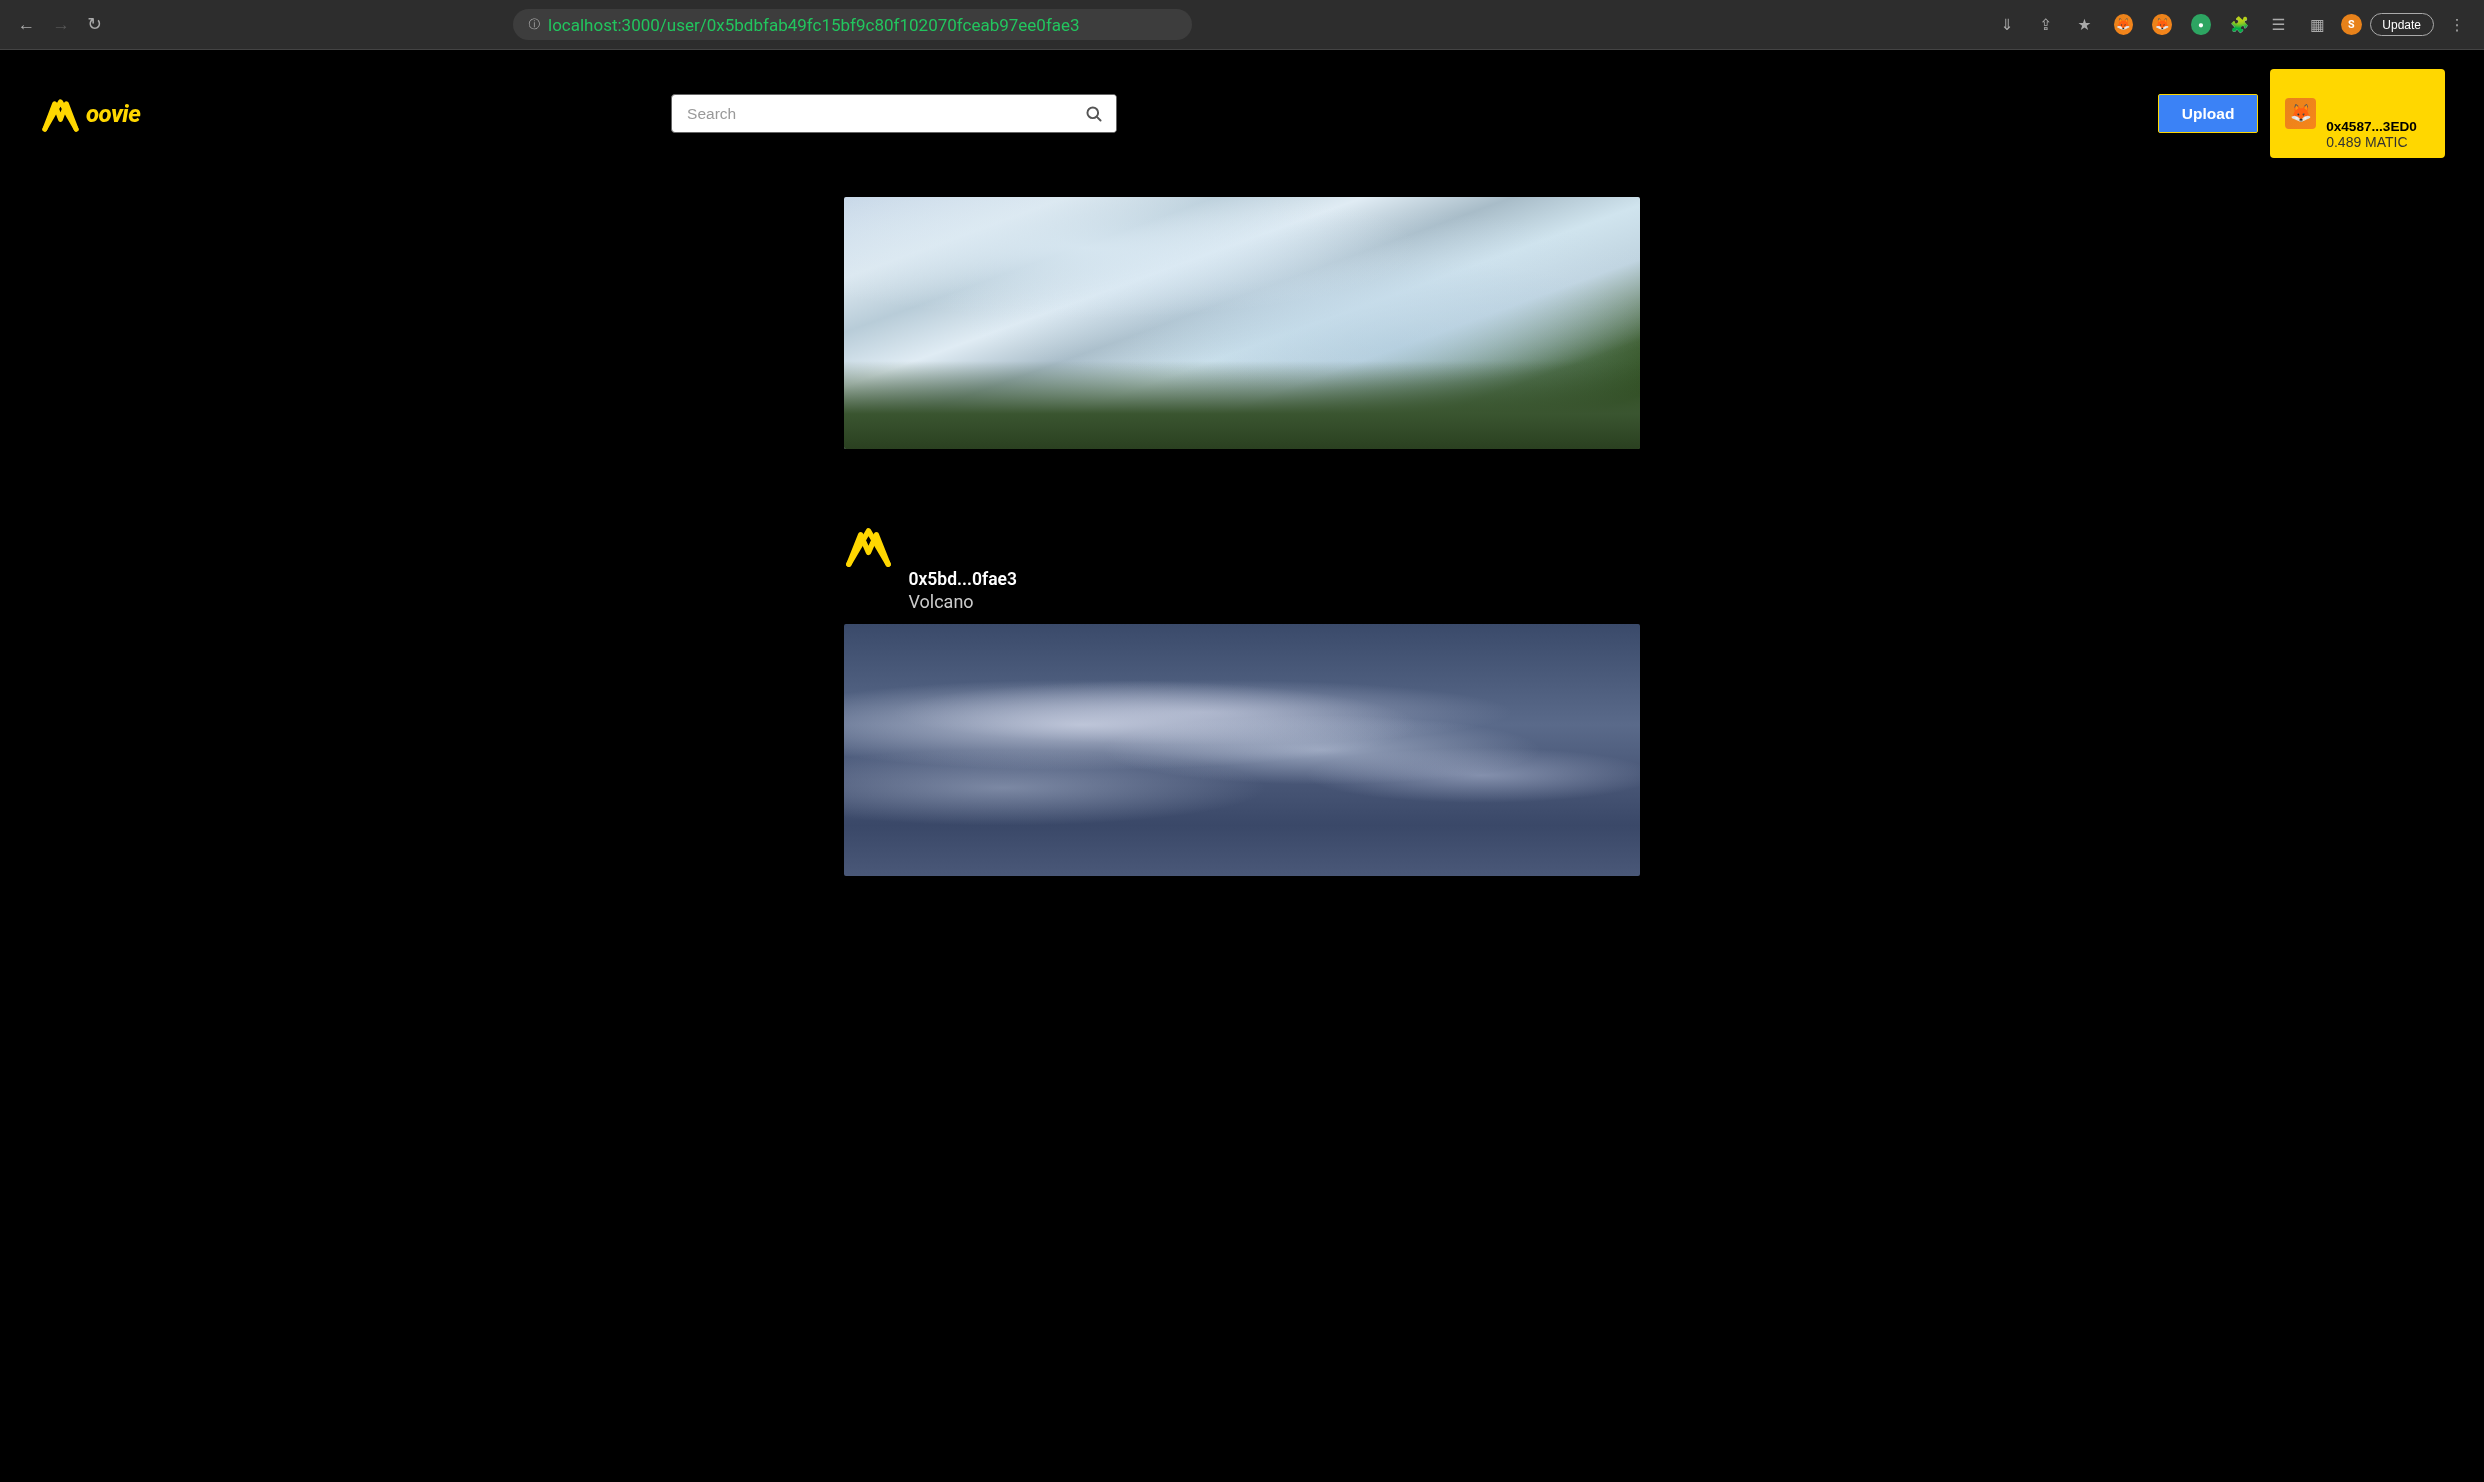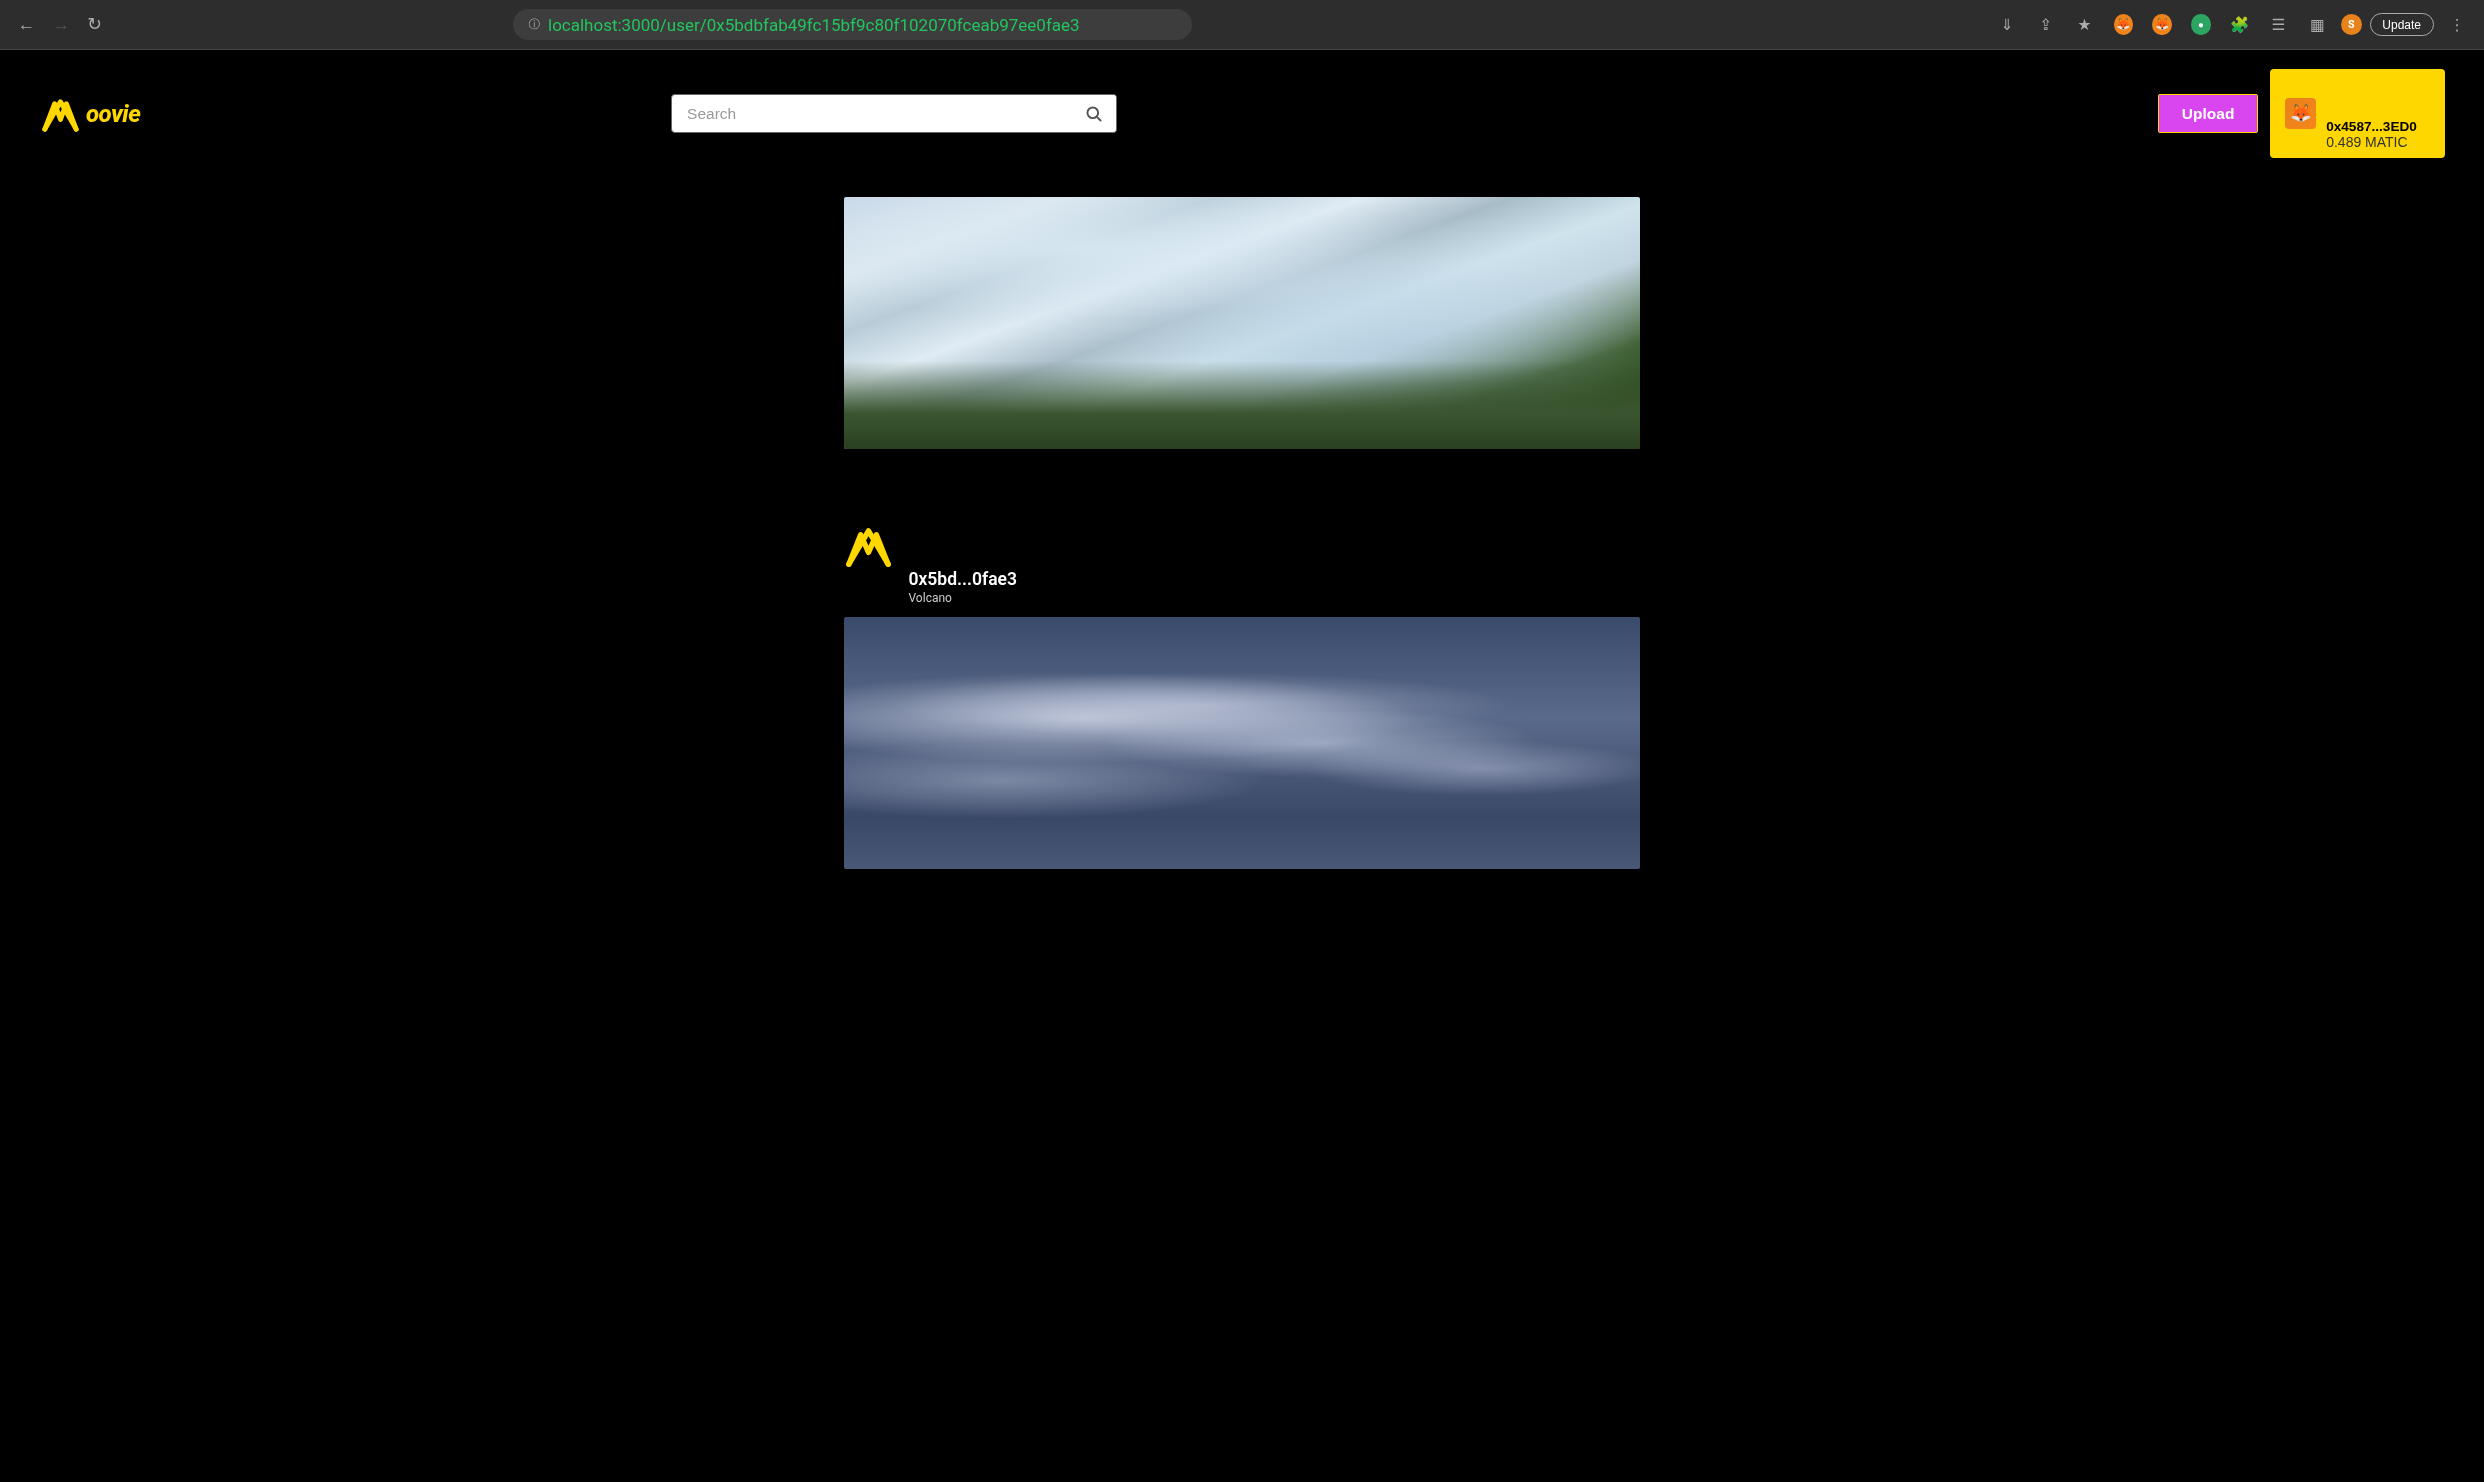--- a/index.html
+++ b/index.html
@@ -197,21 +197,21 @@
     }
 
     .header-right {
       display: flex;
       align-items: center;
       gap: 11.6px;
       margin-left: auto;
     }
 
     .upload-btn {
-      background: #d946ef;
+      background: #3b82f6;
       border: 1.9px solid #FFD700;
       color: #fff;
       padding: 9.7px 23px;
       font-size: 15.5px;
       font-weight: 600;
       cursor: pointer;
       border-radius: 1.9px;
     }
 
     .wallet-btn {
@@ -371,21 +371,21 @@
     }
 
     .uploader-address {
       color: #fff;
       font-size: 17.5px;
       font-weight: 600;
     }
 
     .video-title {
       color: #ccc;
-      font-size: 12px;
+      font-size: 18px;
       font-weight: 400;
     }
   </style>
 </head>
 <body>
 
 <div class="browser-chrome">
   <div class="browser-nav-buttons">
     <button class="nav-btn">←</button>
     <button class="nav-btn disabled">→</button>

